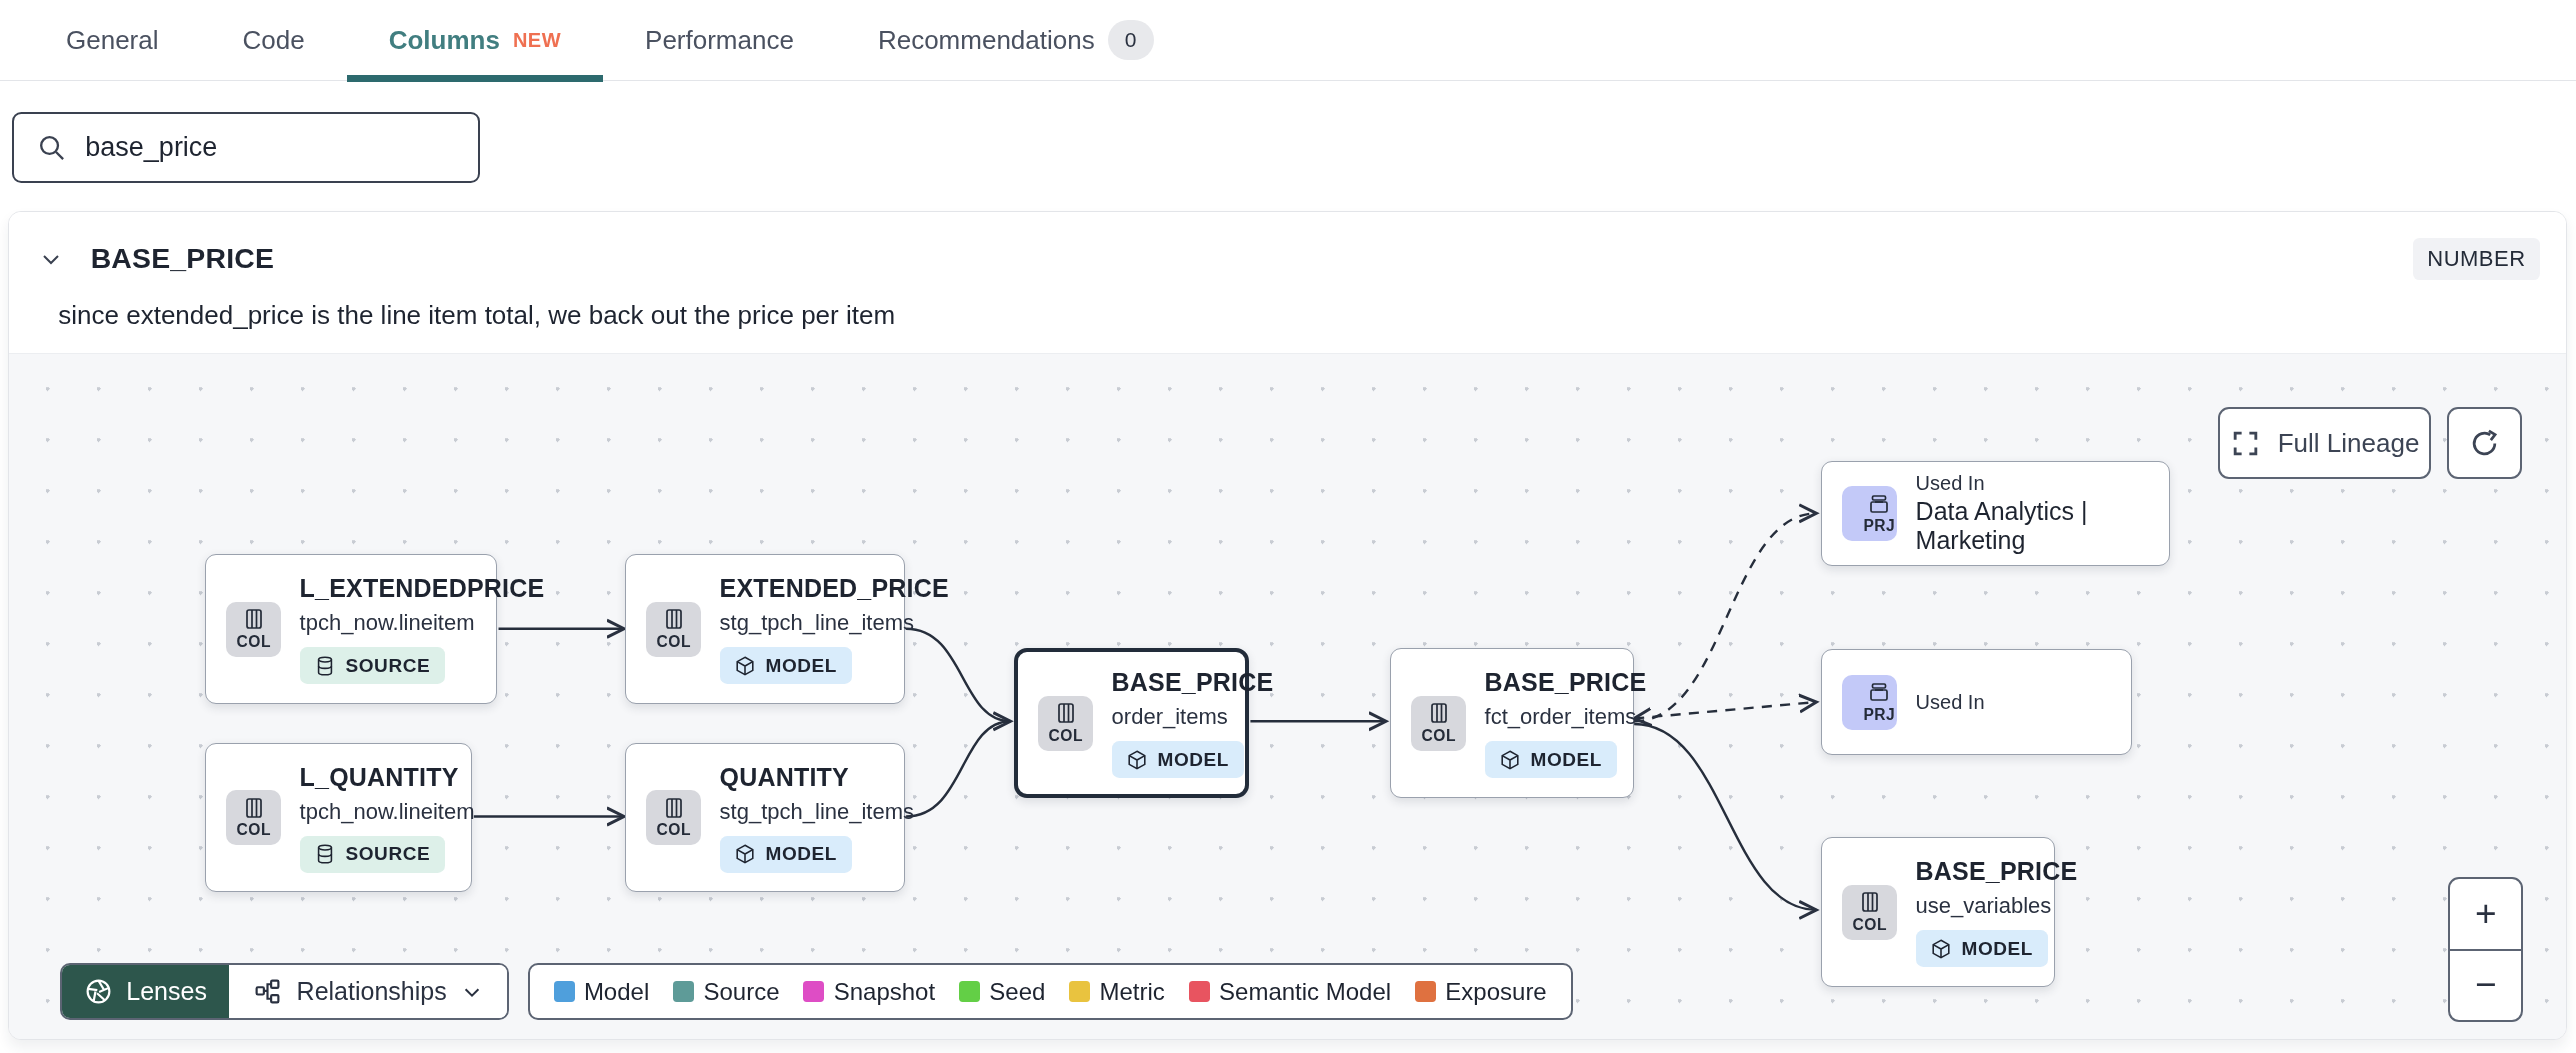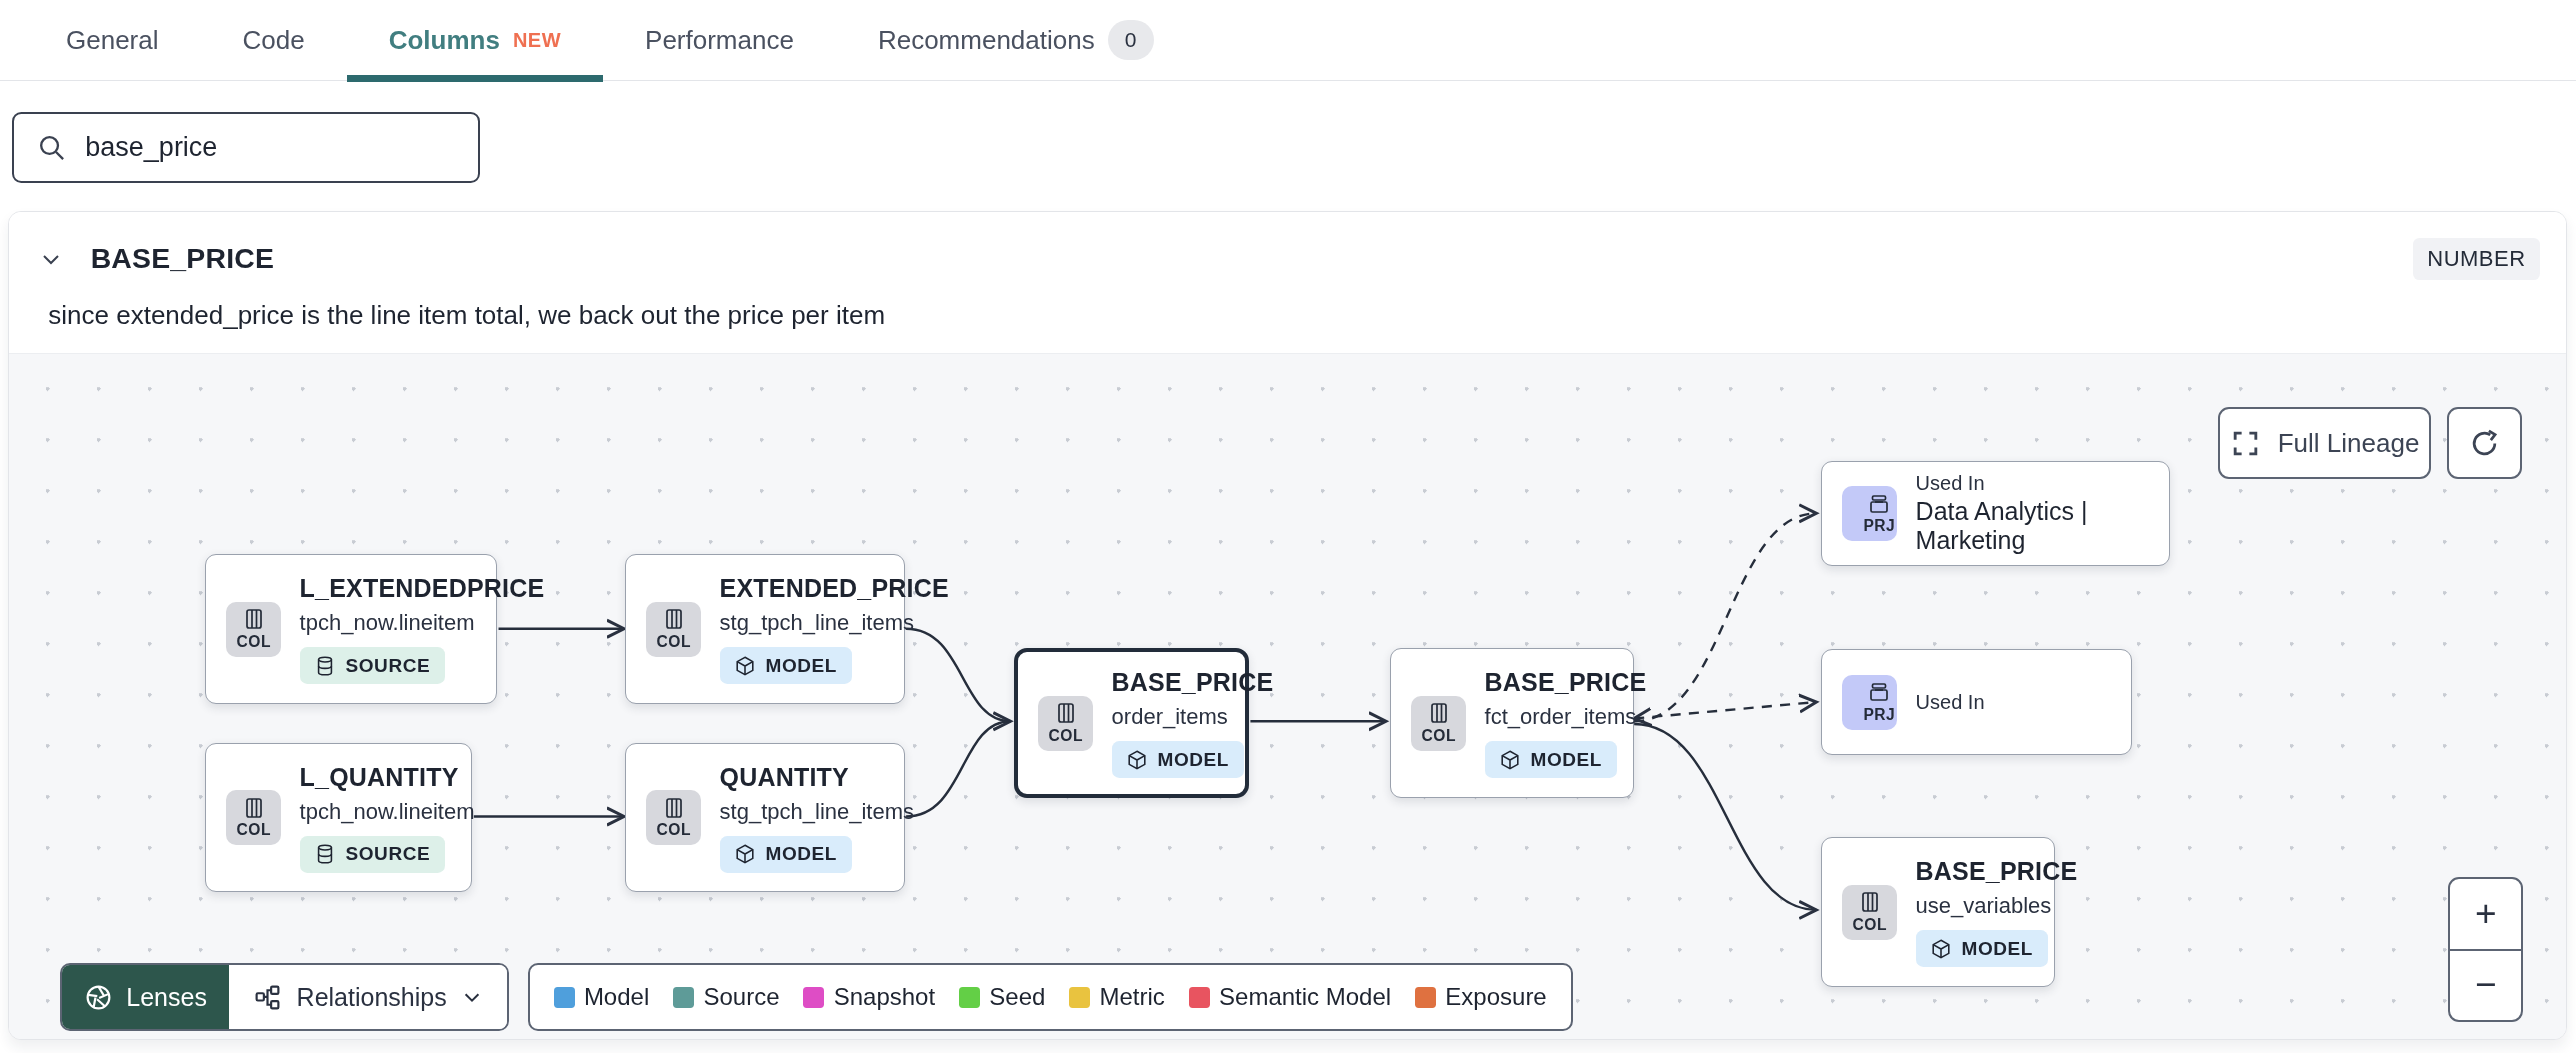--- a/index.html
+++ b/index.html
@@ -26,21 +26,21 @@
   
   .panel { position: relative; margin: 27.5px 9.2px 0 8.3px; width: 2559px; height: 829px;
     border: 1.8px solid #e3e5e9; border-radius: 13px; background: #fff; overflow: hidden;
     box-shadow: 0 7.3px 13px rgba(30,40,60,.07); }
   .panel-head { padding: 26px 26px 0 26px; background: #fff; }
   .panel-title-row { display: flex; align-items: center; gap: 24px; }
   .chev { color: #3a4150; display: inline-flex; cursor: pointer; padding: 3.7px; }
   .panel-title { font-size: 28.4px; font-weight: 700; letter-spacing: 0.2px; }
   .type-badge { margin-left: auto; background: #f1f2f5; border-radius: 6.4px; padding: 8.3px 14.7px;
     font-size: 22px; font-weight: 500; color: #242b38; letter-spacing: 0.5px; }
-  .panel-desc { font-size: 26px; color: #1e2430; margin: 20px 0 22px 13px; }
+  .panel-desc { font-size: 26px; color: #1e2430; margin: 20px 0 22px 23px; }
 
   
   .canvas { position: relative; width: 100%; height: 708px; background: #f6f7f9; border-top: 1.8px solid #eceef1;
     background-image: radial-gradient(#c8ccd3 2px, transparent 2px); background-size: 51px 51px; background-position: 13px 9.2px; }
   .edges { position: absolute; inset: 0; width: 100%; height: 100%; z-index: 1; }
 
   .lnode { position: absolute; z-index: 2; background: #fff; border: 1.8px solid #9aa1ad; border-radius: 11px;
     box-shadow: 0 3.7px 9.2px rgba(30,40,60,.12); display: flex; align-items: center; gap: 18.3px; padding: 0 20px; cursor: pointer; }
   .lnode.selected { border: 4.1px solid #222c3a; border-radius: 13px; }
   .chip { flex: none; width: 55px; height: 55px; border-radius: 10px; background: #d7d8dd; color: #242b38;
@@ -63,21 +63,21 @@
     font-size: 26px; font-weight: 500; }
   .full-lineage { left: 2209px; top: 53px; width: 213px; height: 72px; }
   .refresh { left: 2438px; top: 53px; width: 75px; height: 72px; }
   .zoomctl { position: absolute; z-index: 3; left: 2439px; top: 523px; width: 75px; height: 145px;
     background: #fff; border: 2.3px solid #5c6473; border-radius: 11px; display: flex; flex-direction: column; }
   .zoomctl .zbtn { flex: 1; display: flex; align-items: center; justify-content: center; font-size: 37px;
     color: #2a3140; cursor: pointer; }
   .zoomctl .zbtn:first-child { border-bottom: 2.3px solid #5c6473; }
 
   
-  .footer { position: absolute; z-index: 3; left: 51px; top: 609px; display: flex; align-items: stretch; gap: 16.5px; height: 68px; }
+  .footer { position: absolute; z-index: 3; left: 51px; top: 609px; display: flex; align-items: stretch; gap: 16.5px; height: 57px; }
   .lens-group { display: flex; align-items: stretch; border-radius: 10px; overflow: hidden; border: 2.3px solid #5c6473; background:#fff; }
   .lenses-btn { background: #2d564c; color: #fff; display: flex; align-items: center; gap: 13px;
     padding: 0 22px; font-size: 25px; cursor: pointer; }
   .rel-btn { background: #fff; display: flex; align-items: center; gap: 14.7px; padding: 0 24px;
     font-size: 25px; color: #2a3140; cursor: pointer; }
   .legend { display: flex; align-items: center; gap: 24px; background: #fff; border: 2.3px solid #5c6473;
     border-radius: 10px; padding: 0 24px; margin-left: 1.8px; }
   .leg-item { display: flex; align-items: center; gap: 9.2px; font-size: 24px; color: #1e2430; }
   .swatch { width: 21px; height: 21px; border-radius: 3.7px; }
 

